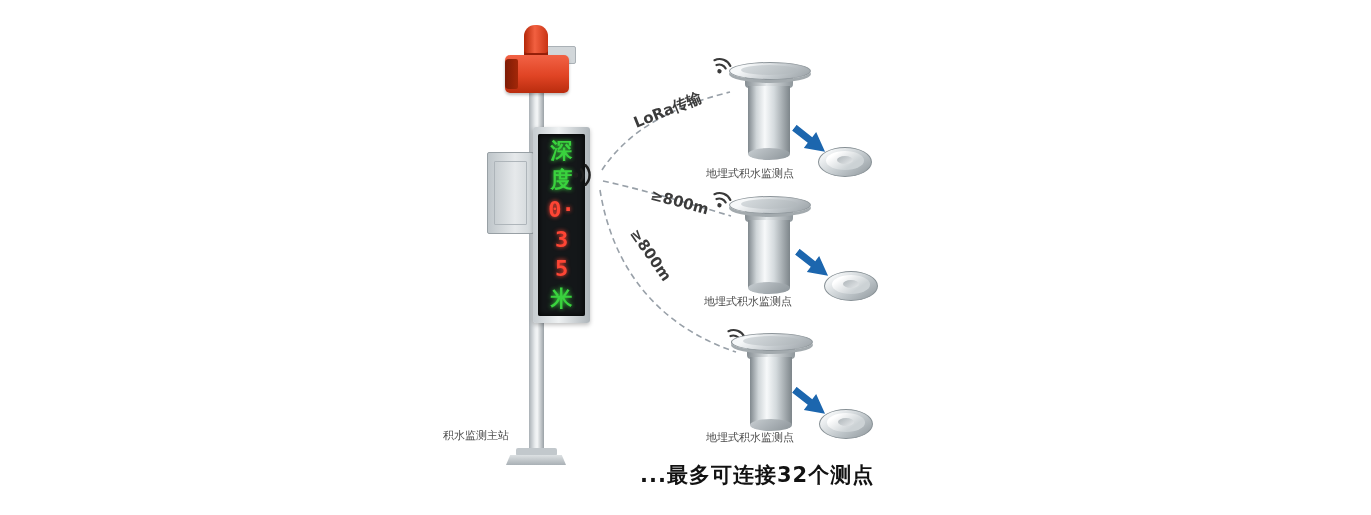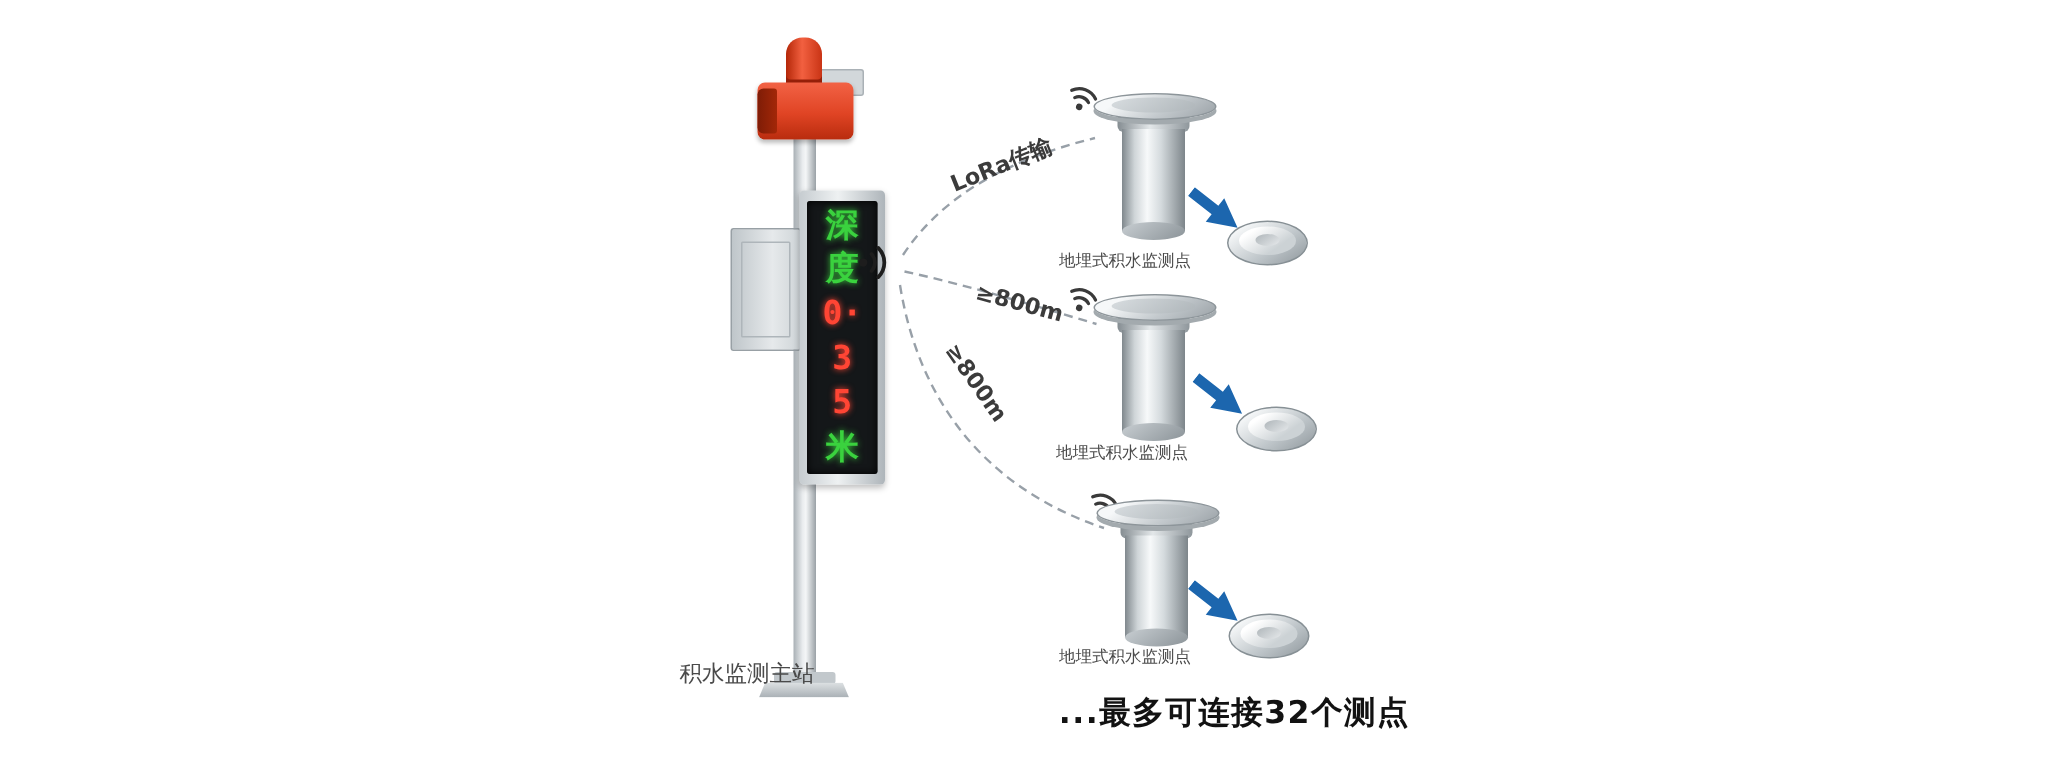--- a/index.html
+++ b/index.html
@@ -31,21 +31,21 @@
   .display-frame{position:absolute;left:533px;top:127px;width:57px;height:196px;border-radius:3px;
         background:linear-gradient(90deg,#c6ccd0 0%,#eef1f2 45%,#aeb5ba 100%);box-shadow:0 2px 4px rgba(0,0,0,.25);}
   .display-screen{position:absolute;left:538px;top:134px;width:47px;height:182px;border-radius:2px;background:#141719;
         box-shadow:inset 0 0 6px #000;display:flex;flex-direction:column;justify-content:space-around;align-items:center;padding:2px 0;box-sizing:border-box;}
   .led-row{font-family:"DejaVu Sans Mono","Liberation Mono",monospace;font-weight:bold;font-size:22px;line-height:26px;
         text-shadow:0 0 4px currentColor;}
 
   .wifi{position:absolute;}
   .station-wifi{left:566px;top:158px;transform:rotate(90deg);}
 
-  .station-label{position:absolute;left:443px;top:440px;width:100px;font-size:15px;color:#4a4a4a;text-align:right;}
+  .station-label{position:absolute;left:443px;top:428px;width:100px;font-size:11px;color:#4a4a4a;text-align:left;}
 
   
   .link-label{position:absolute;font-size:15px;font-weight:bold;color:#3b3b3b;white-space:nowrap;}
   .link-label.lora{left:632px;top:101px;transform:rotate(-22deg);}
   .link-label.m1{left:650px;top:193px;transform:rotate(15deg);}
   .link-label.m2{left:621px;top:246px;transform:rotate(55deg);}
 
   
   .sensor{position:absolute;width:92px;height:104px;}
   .sensor .flange{position:absolute;left:6px;top:0;width:80px;height:16px;border-radius:50%;
@@ -66,21 +66,21 @@
 
   
   .disc{position:absolute;width:54px;height:30px;}
   .disc .d-outer{position:absolute;left:0;top:0;width:54px;height:30px;border-radius:50%;
         background:linear-gradient(145deg,#f5f7f8 15%,#bec5c9 60%,#8f979c 100%);border:1px solid #879095;box-sizing:border-box;}
   .disc .d-mid{position:absolute;left:8px;top:4px;width:38px;height:19px;border-radius:50%;
         background:linear-gradient(145deg,#ffffff 20%,#ccd2d5 70%);}
   .disc .d-center{position:absolute;left:19px;top:9px;width:16px;height:8px;border-radius:50%;
         background:linear-gradient(145deg,#aeb5b9,#e6e9eb);}
 
-  .footer-note{position:absolute;left:640px;top:461px;width:300px;text-align:right;
+  .footer-note{position:absolute;left:640px;top:461px;width:300px;text-align:left;
         font-size:21px;font-weight:600;color:#121212;letter-spacing:1px;}
 </style>
 </head>
 <body>
 
 <div class="canvas">
 
   <svg class="overlay" viewBox="0 0 1371 515">
     <path d="M 602 170 C 625 135, 665 108, 730 92" fill="none" stroke="#98a0a8" stroke-width="1.6" stroke-dasharray="6 4"></path>
     <path d="M 603 181 C 645 190, 690 204, 731 216" fill="none" stroke="#98a0a8" stroke-width="1.6" stroke-dasharray="6 4"></path>

